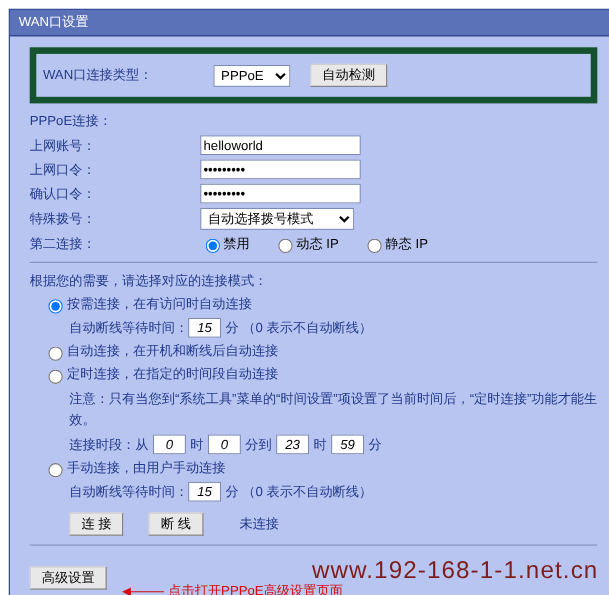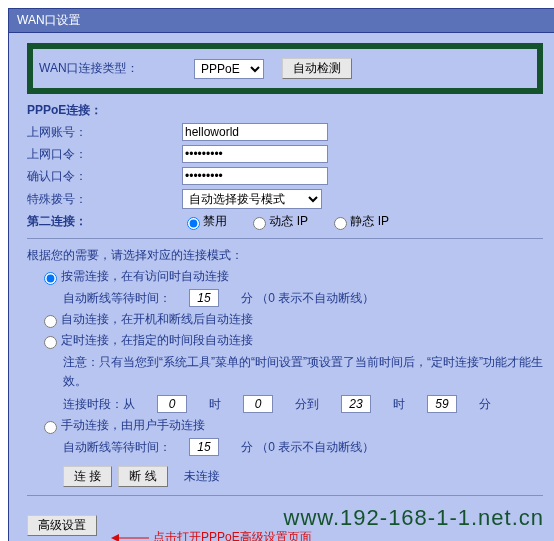--- a/index.html
+++ b/index.html
@@ -33,21 +33,21 @@
 .row {
   display: flex;
   align-items: center;
   margin: 4px 0;
 }
 .lbl {
   width: 155px;
   color: #223a8c;
 }
 .lbl-blue { color: #223a8c; }
-.lbl-bold { font-weight: bold; }
+.lbl-bold { font-weight: normal; }
 select, input[type=text], input[type=password] {
   font-family: inherit;
   font-size: 12px;
   padding: 1px 2px;
   border: 1px solid #7b8ab8;
   background: #fff;
 }
 select { height: 20px; }
 input.txt { width: 140px; }
 input.num { width: 24px; text-align: center; font-style: italic; }
@@ -58,21 +58,21 @@
   border: 1px outset #ccc;
   background: #e8e8e8;
   cursor: pointer;
 }
 hr.sep {
   border: none;
   border-top: 1px solid #8090c0;
   margin: 8px 0;
 }
 .indent1 { padding-left: 12px; }
-.indent2 { padding-left: 36px; gap: 18px; }
+.indent2 { padding-left: 36px; }
 .note {
   color: #223a8c;
   padding-left: 36px;
   line-height: 1.6;
   margin: 3px 0;
 }
 .radio-row label { margin-right: 18px; color: #000; }
 .radio-row input[type=radio] { margin-right: 3px; vertical-align: middle; }
 .conn-radio { margin: 4px 0; }
 .conn-radio input[type=radio] { margin-right: 4px; vertical-align: middle; }
@@ -90,21 +90,21 @@
 .bottom-btns {
   margin-top: 6px;
   padding-left: 2px;
 }
 .bottom-btns button { margin-right: 4px; }
 .watermark {
   position: absolute;
   right: 10px;
   bottom: 10px;
   font-size: 22px;
-  color: #14532d;
+  color: #7f1d1d;
   letter-spacing: 1px;
   font-family: Arial, sans-serif;
   margin-left: 27px;
 }
 </style>
 </head>
 <body>
 
 <div class="panel">
   <div class="titlebar">WAN口设置</div>
@@ -185,21 +185,21 @@
 
     <div class="conn-radio indent1">
       <input type="radio" name="mode" style=""><span>手动连接，由用户手动连接</span>
     </div>
     <div class="row indent2">
       <span class="lbl-blue">自动断线等待时间：</span>
       <input class="num" type="text" value="15" style="">
       <span class="lbl-blue" style="margin-left:4px;">分 （0 表示不自动断线）</span>
     </div>
 
-    <div class="row btn-row" style="margin-top:10px; padding-left:36px;">
+    <div class="row btn-row" style="margin-top:10px; padding-left:36px;gap:17px;">
       <button>连 接</button>
       <button>断 线</button>
       <span class="unconnected">未连接</span>
     </div>
 
     <hr class="sep">
 
     <div class="row">
       <button>高级设置</button>
       <span class="arrow-note">

